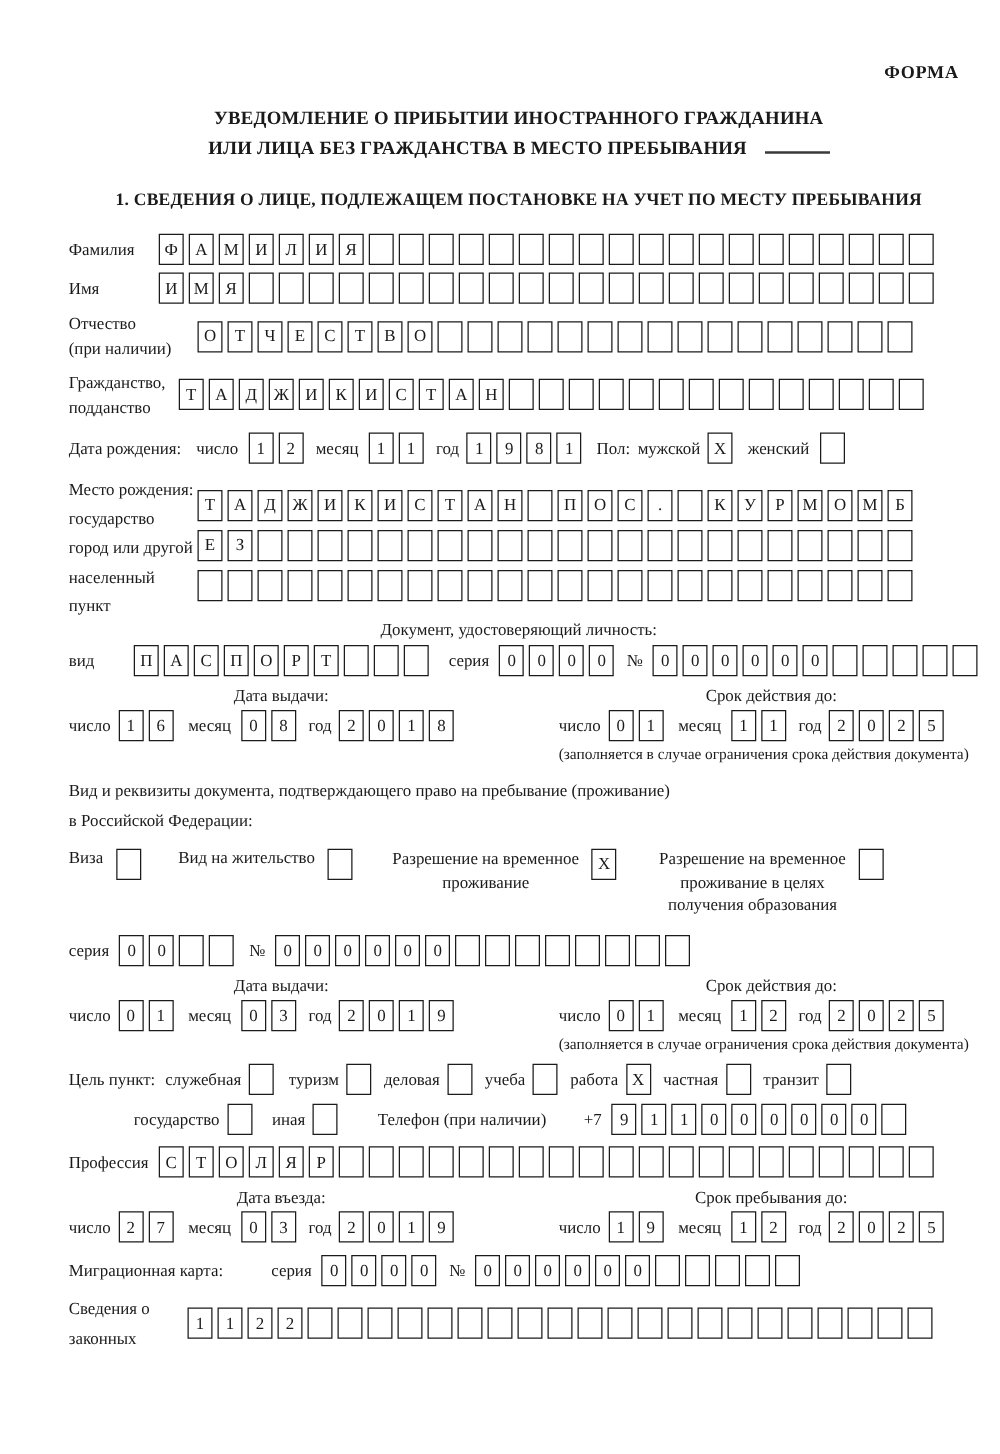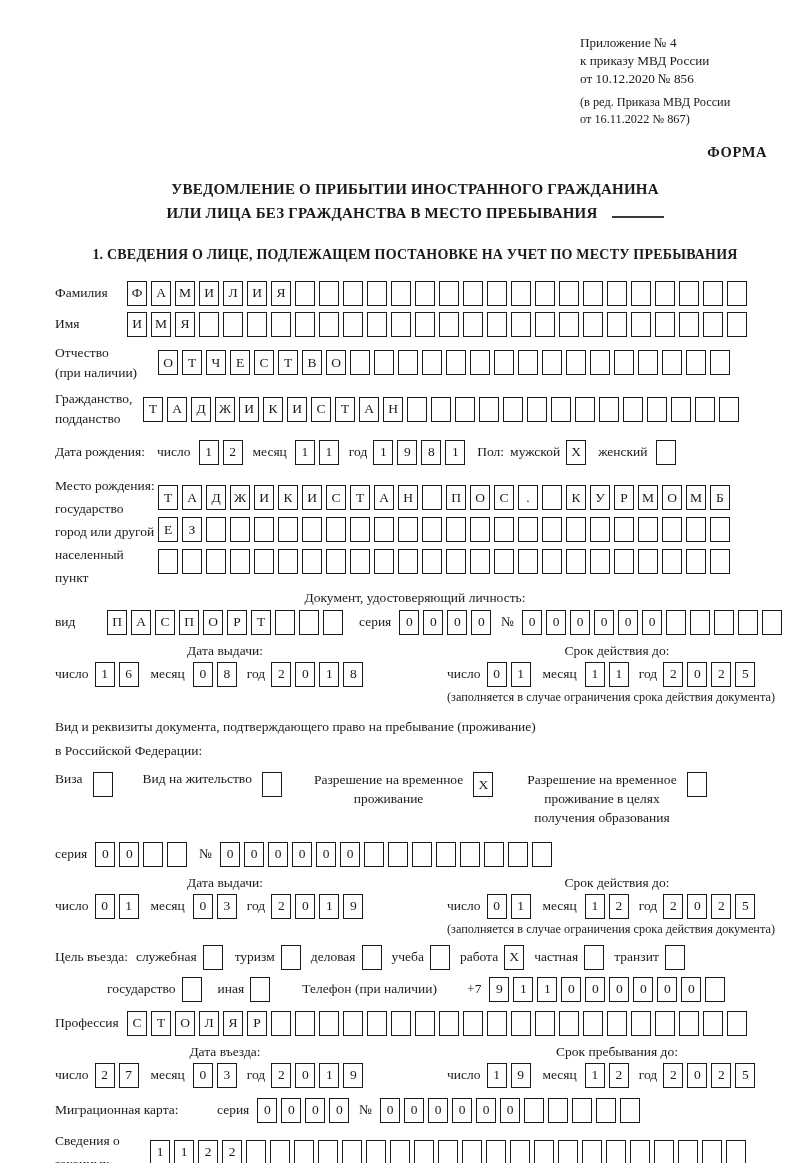--- a/index.html
+++ b/index.html
@@ -41,27 +41,20 @@
   .visa-opt .cells{margin-left:10px;margin-top:1px;}
   
   .p-item{display:flex;align-items:center;}
   .p-item .cells{margin-left:6px;}
 </style>
 </head>
 <body>
 
 <div class="page">
 
-  <div class="appendix">
-    <p>Приложение № 4</p>
-    <p>к приказу МВД России</p>
-    <p>от 10.12.2020 № 856</p>
-    <p class="small gap">(в ред. Приказа МВД России</p>
-    <p class="small">от 16.11.2022 № 867)</p>
-  </div>
 
   <div class="forma">ФОРМА</div>
 
   <div class="title">
     <div>УВЕДОМЛЕНИЕ О ПРИБЫТИИ ИНОСТРАННОГО ГРАЖДАНИНА</div>
     <div><span>ИЛИ ЛИЦА БЕЗ ГРАЖДАНСТВА В МЕСТО ПРЕБЫВАНИЯ</span><span class="blank"></span></div>
   </div>
 
   <div class="sec">1. СВЕДЕНИЯ О ЛИЦЕ, ПОДЛЕЖАЩЕМ ПОСТАНОВКЕ НА УЧЕТ ПО МЕСТУ ПРЕБЫВАНИЯ</div>
 
@@ -506,21 +499,21 @@
             <span class="cell">0</span>
             <span class="cell">2</span>
             <span class="cell">5</span>
           </span>
       </div>
     </div>
   </div>
   <div class="note">(заполняется в случае ограничения срока действия документа)</div>
 
   <div class="frow" style="margin-top:8px">
-    <span class="lbl">Цель въезда:</span>
+    <span class="lbl">Цель пункт:</span>
     <span class="p-item ml8">
         <span class="lbl">служебная</span>
         <span class="cells">
           <span class="cell"></span>
         </span>
       </span>
     <span class="p-item ml8">
         <span class="lbl">туризм</span>
         <span class="cells">
           <span class="cell"></span>

